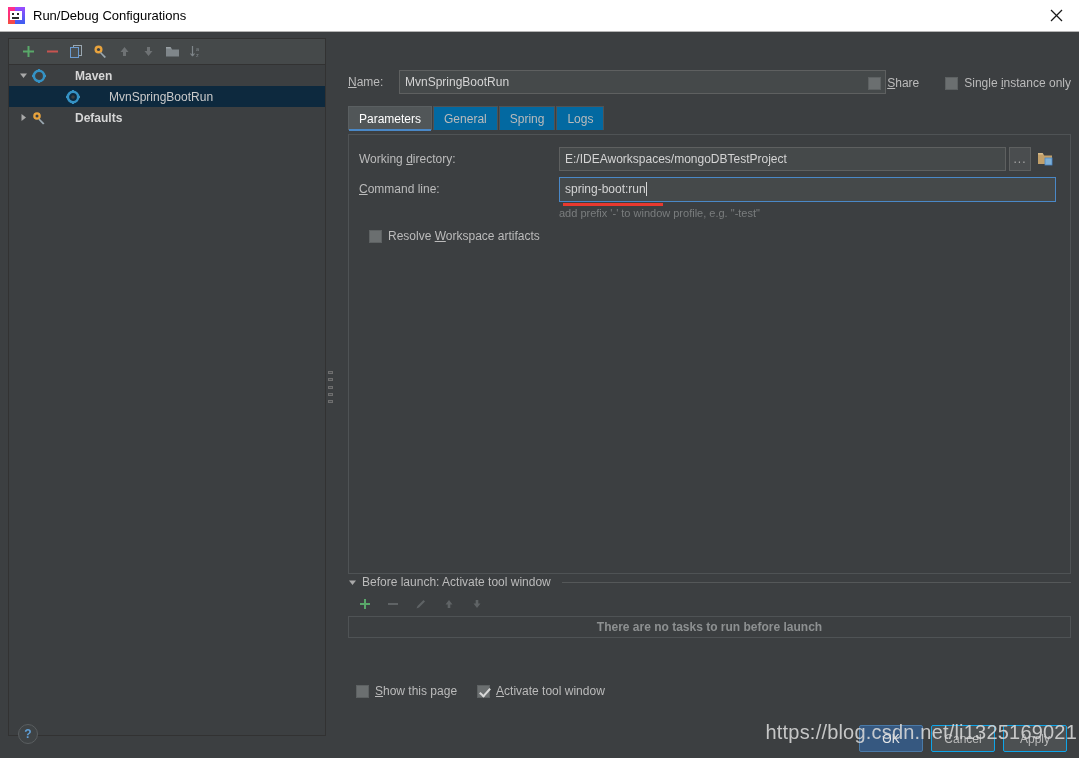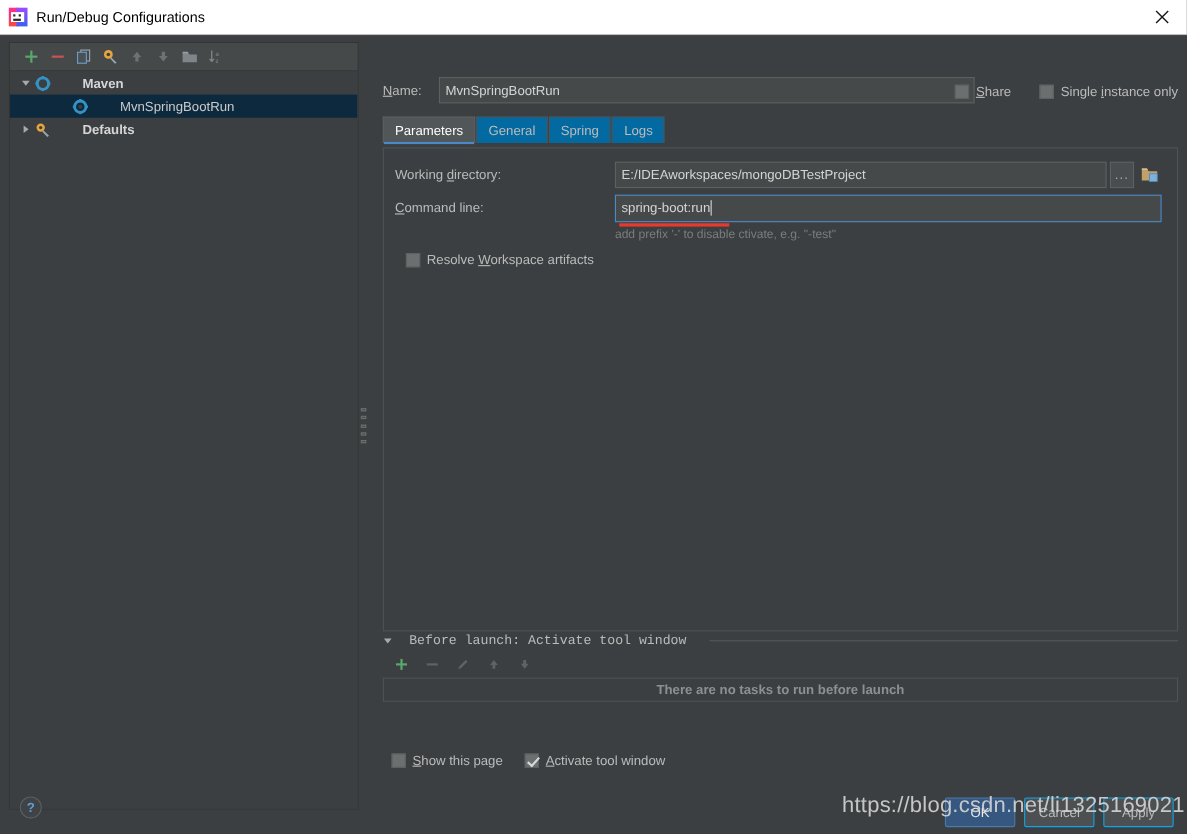--- a/index.html
+++ b/index.html
@@ -307,23 +307,22 @@
 
   
   #before-launch {
     position: absolute;
     left: 0; right: 0;
     bottom: 42px;
     height: 88px;
   }
   #bl-header {
     display: flex; align-items: center;
-    gap: 15px;
+    gap: 5px;
     height: 16px;
-    font-family: Liberation Mono, monospace;
   }
   #bl-header .tw { width: 9px; height: 9px; display:flex; align-items:center;}
   #bl-title { font-size: 12px; color: #bbbbbb; white-space: nowrap; }
   #bl-line { flex: 1 1 auto; height: 1px; background: #555859; margin-left: 6px; }
 
   #bl-toolbar {
     height: 24px;
     display: flex; align-items: center;
     gap: 6px;
     padding-left: 6px;
@@ -626,21 +625,21 @@
             <span id="cmd-input" class="inp-box focused">
               <span class="val-text">spring-boot:run</span>
                 <span class="caret"></span>
             </span>
             <span id="red-underline"></span>
           </span>
         </span>
       </div>
 
 
-      <div class="hint">add prefix '-' to disable ctivate, e.g. "-test"</div>
+      <div class="hint">add prefix '-' to window profile, e.g. "-test"</div>
 
       <div id="resolve-row">
         <span class="cbox">
           <span class="box"></span>
           <span class="lbl">Resolve <span class="mn">W</span>orkspace artifacts</span>
         </span>
       </div>
     </div>
 
     <div id="before-launch">

